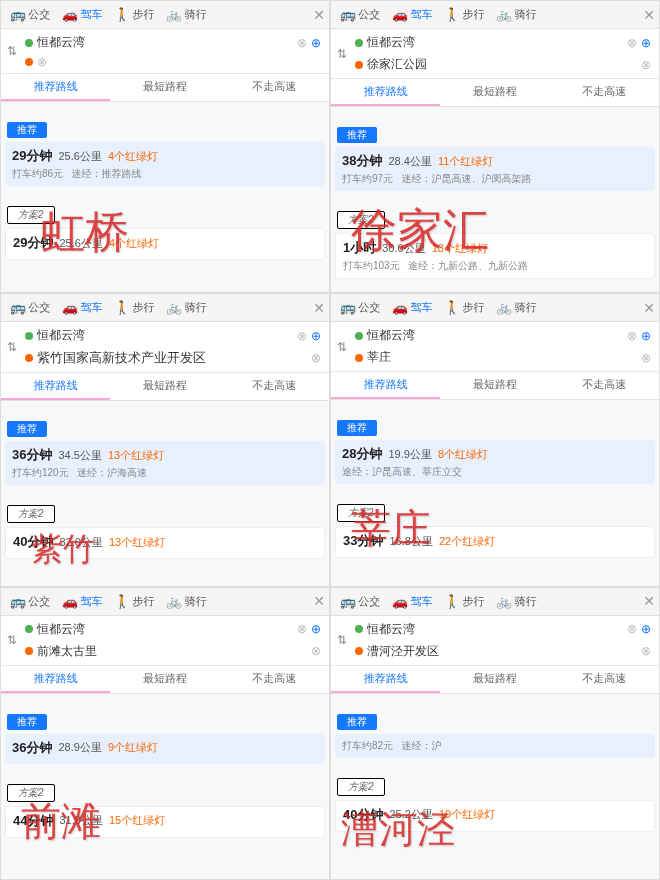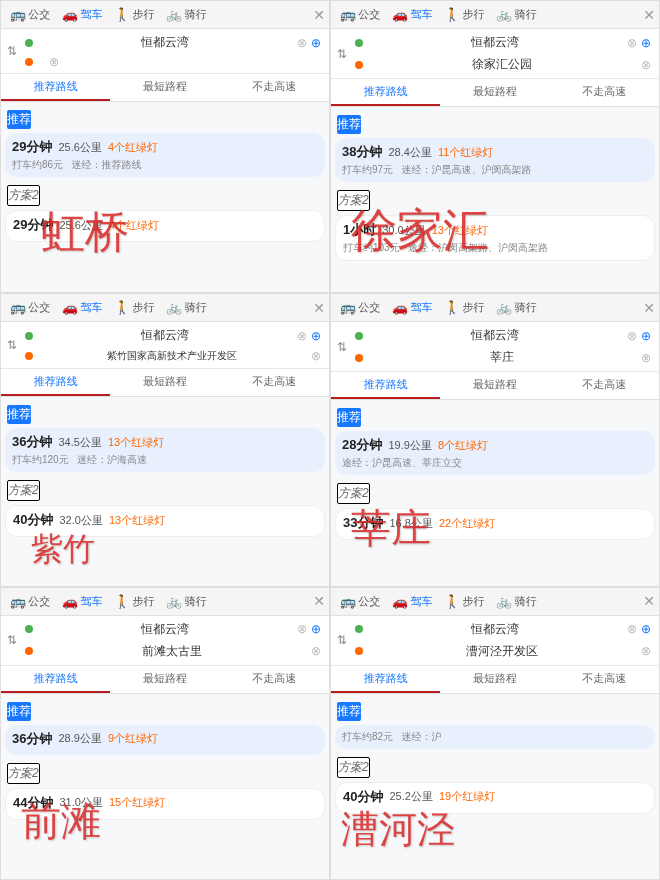--- a/index.html
+++ b/index.html
@@ -60,22 +60,21 @@
       background: #fff;
       border-bottom: 1px solid #e8e8e8;
       display: flex;
       flex-direction: column;
       gap: 3px;
       position: relative;
     }
     .route-input-row {
       display: flex;
       align-items: center;
-      gap: 16px;
-      text-align: center;
+      gap: 4px;
     }
     .swap-btn {
       position: absolute;
       left: 6px;
       top: 50%;
       transform: translateY(-50%);
       font-size: 12px;
       color: #888;
       cursor: pointer;
     }
@@ -118,51 +117,51 @@
       flex: 1;
       text-align: center;
       padding: 5px 2px;
       font-size: 11px;
       color: #666;
       cursor: pointer;
       border-bottom: 2px solid transparent;
     }
     .tab-item.active {
       color: #1677ff;
-      border-bottom: 2px solid #b91c1c;
+      border-bottom: 2px solid #f9a8d4;
     }
     
     .route-results {
       flex: 1;
       overflow-y: auto;
       background: #f7f8fa;
     }
     .route-section {
       margin: 4px 0;
     }
     .route-badge {
       display: inline-block;
       background: #1677ff;
       color: #fff;
-      font-size: 12px;
-      padding: 1px 0;
+      font-size: 10px;
+      padding: 1px 10px;
       border-radius: 2px;
-      margin: 4px 6px 2px;
+      margin: 16px 6px 2px;
     }
     .route-badge.scheme {
       background: #fff;
       color: #666;
       border: 1px solid #000000;
       font-style: italic;
     }
     .route-card {
       background: #e8f0fe;
       margin: 2px 4px;
       padding: 5px 7px;
-      border-radius: 12px;
+      border-radius: 4px;
     }
     .route-card.white {
       background: #fff;
       border: 1px solid #eee;
     }
     .route-main-info {
       display: flex;
       align-items: center;
       gap: 6px;
       margin-bottom: 2px;
@@ -339,21 +338,21 @@
       <span class="route-badge scheme">方案2</span>
       <div class="route-card white">
         <div class="route-main-info">
           <span class="route-time">1小时</span>
           <span class="route-dist">30.0公里</span>
           <span class="route-lights">13个红绿灯</span>
         </div>
         <div class="route-sub-info">
           <span>打车约103元</span>
           &nbsp;
-          <span>途经：沪闵高架路、沪闵高架路</span>
+          <span>途经：九新公路、九新公路</span>
         </div>
       </div>
     </div>
   </div>
   <div class="watermark wm-2">徐家汇</div>
 </div>
 
 <div class="panel">
   <div class="transport-bar">
     <div class="transport-btn">
@@ -379,21 +378,21 @@
     <div class="route-input-row" style="padding-left:16px">
       <div class="dot-green"></div>
       <span class="route-input-text">恒都云湾</span>
       <div class="input-actions">
         <span class="action-icon">⊗</span>
         <span class="action-icon blue">⊕</span>
       </div>
     </div>
     <div class="route-input-row" style="padding-left:16px">
       <div class="dot-orange"></div>
-      <span class="route-input-text" style="font-size:10px">紫竹国家高新技术产业开发区</span>
+      <span class="route-input-text" style="font-size:13px">紫竹国家高新技术产业开发区</span>
       <div class="input-actions">
         <span class="action-icon">⊗</span>
       </div>
     </div>
   </div>
   <div class="route-tabs">
     <div class="tab-item active">推荐路线</div>
     <div class="tab-item">最短路程</div>
     <div class="tab-item">不走高速</div>
   </div>

